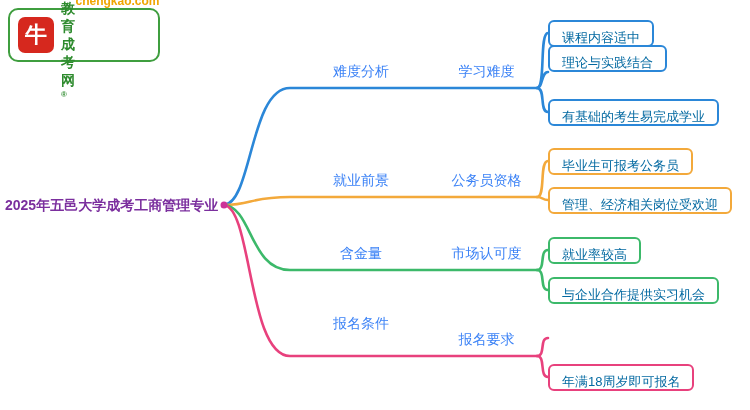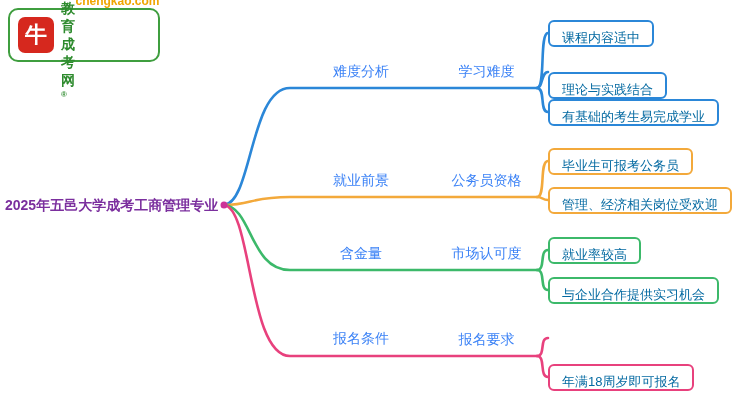--- a/index.html
+++ b/index.html
@@ -80,30 +80,30 @@
       </div>
       <div class="site-url">gz-chengkao.com</div>
     </div>
   </div>
 
   <div class="root-title">2025年五邑大学成考工商管理专业</div>
 
   <div class="branch-label" style="left:290px;top:63px;width:142px;">难度分析</div>
   <div class="branch-label" style="left:436px;top:63px;width:101px;">学习难度</div>
   <div class="leaf b-blue" style="top:20px;">课程内容适中</div>
-  <div class="leaf b-blue" style="top:72px;">理论与实践结合</div>
+  <div class="leaf b-blue" style="top:45px;">理论与实践结合</div>
   <div class="leaf b-blue" style="top:99px;">有基础的考生易完成学业</div>
 
   <div class="branch-label" style="left:436px;top:172px;width:101px;">公务员资格</div>
   <div class="branch-label" style="left:290px;top:172px;width:142px;">就业前景</div>
   <div class="leaf b-orange" style="top:148px;">毕业生可报考公务员</div>
   <div class="leaf b-orange" style="top:187px;">管理、经济相关岗位受欢迎</div>
 
   <div class="branch-label" style="left:290px;top:245px;width:142px;">含金量</div>
   <div class="branch-label" style="left:436px;top:245px;width:101px;">市场认可度</div>
   <div class="leaf b-green" style="top:277px;">与企业合作提供实习机会</div>
   <div class="leaf b-green" style="top:237px;">就业率较高</div>
 
-  <div class="branch-label" style="left:290px;top:330px;width:142px;">报名条件</div>
+  <div class="branch-label" style="left:290px;top:315px;width:142px;">报名条件</div>
   <div class="branch-label" style="left:436px;top:331px;width:101px;">报名要求</div>
   <div class="leaf b-pink" style="top:364px;">年满18周岁即可报名</div>
 
 </div>
 
 </body></html>

